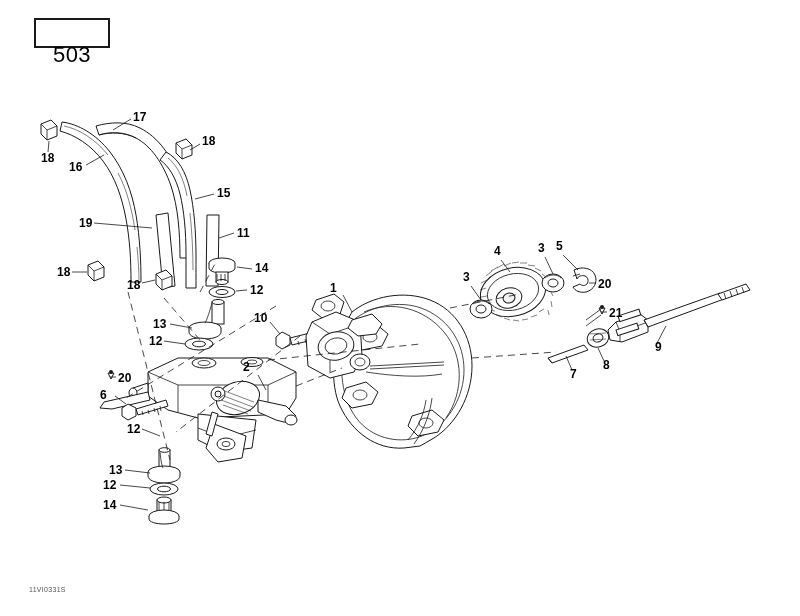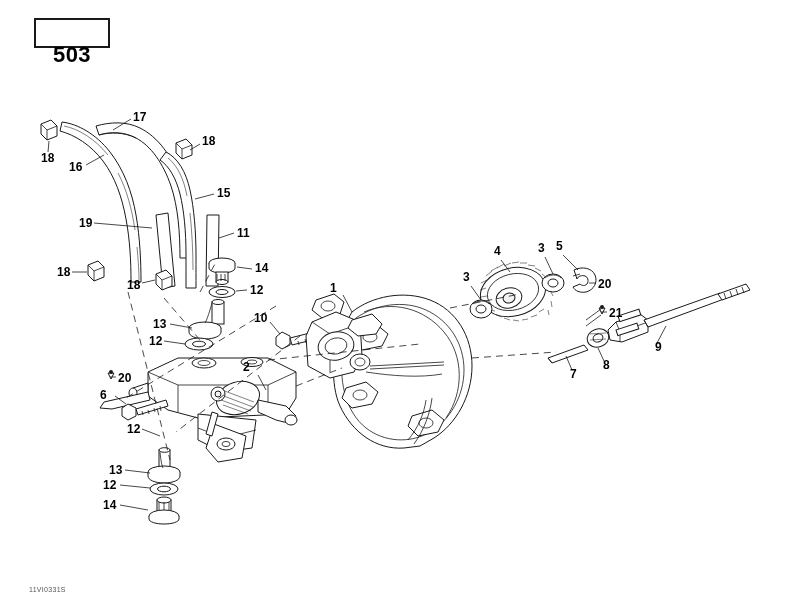--- a/index.html
+++ b/index.html
@@ -29,21 +29,21 @@
     height: 30px;
     border: 2px solid #1a1a1a;
     box-sizing: border-box;
     display: flex;
     align-items: center;
     justify-content: center;
     background: #ffffff;
   }
   #title-box span {
     font-size: 22px;
-    font-weight: bold;
+    font-weight: normal;
     color: #000000;
     letter-spacing: 0.5px;
     line-height: 1;
     margin-top: 44px;
   }
   #doc-code {
     position: absolute;
     left: 29px;
     top: 586px;
     font-size: 7px;

